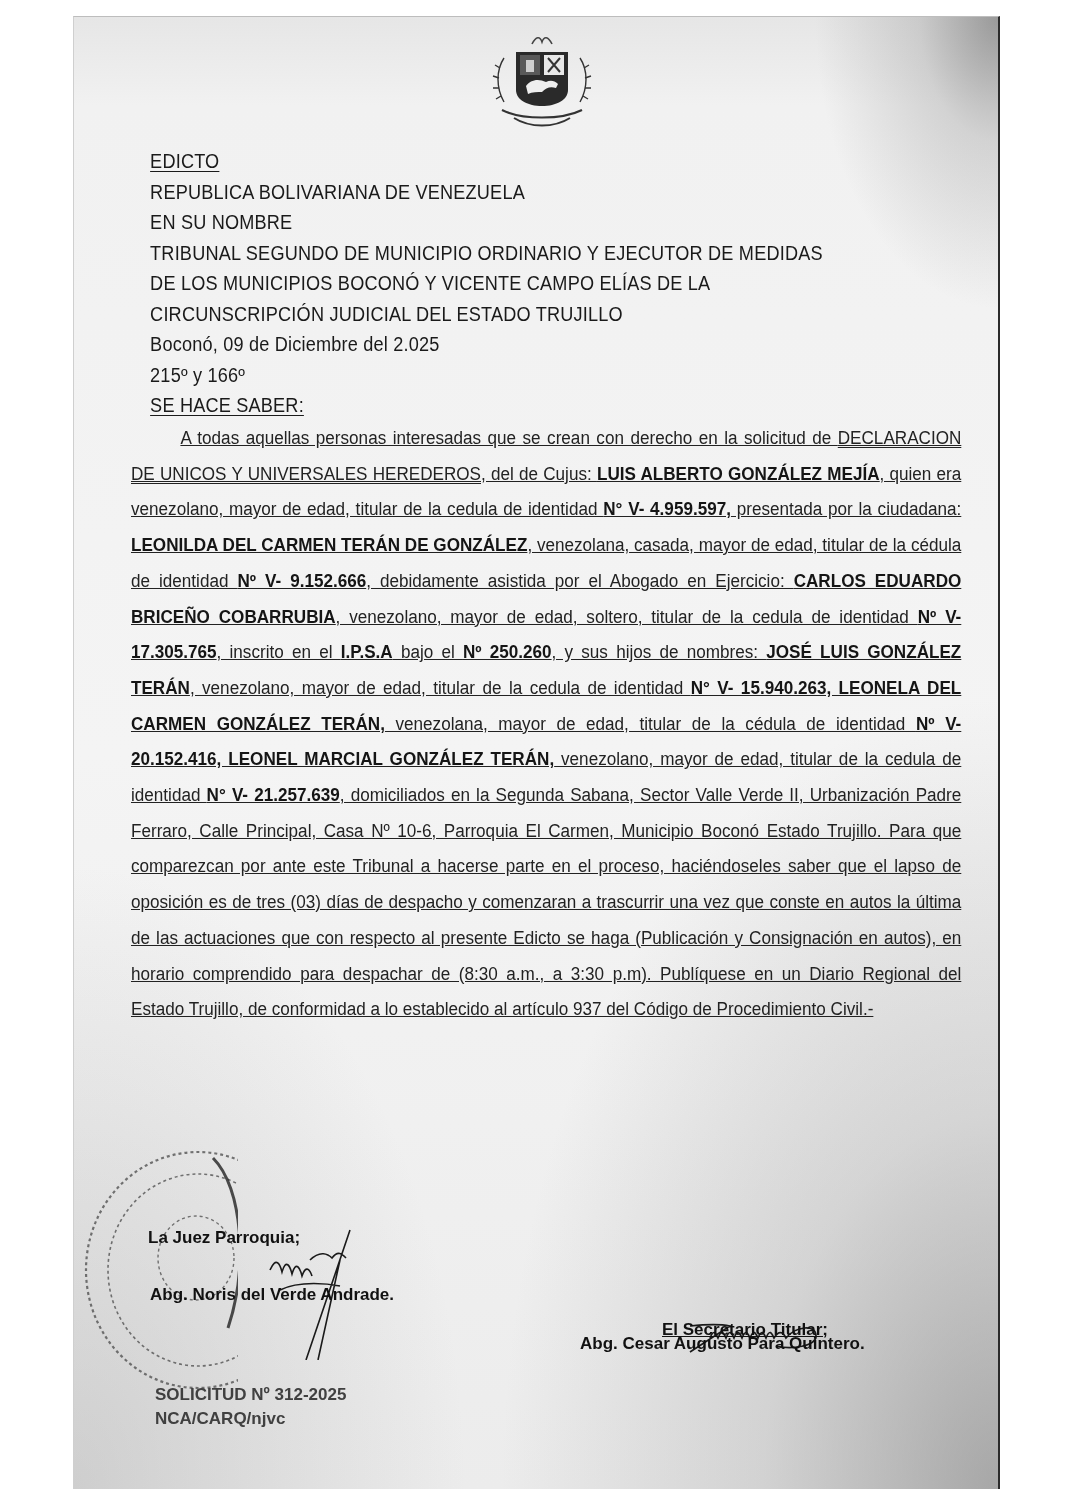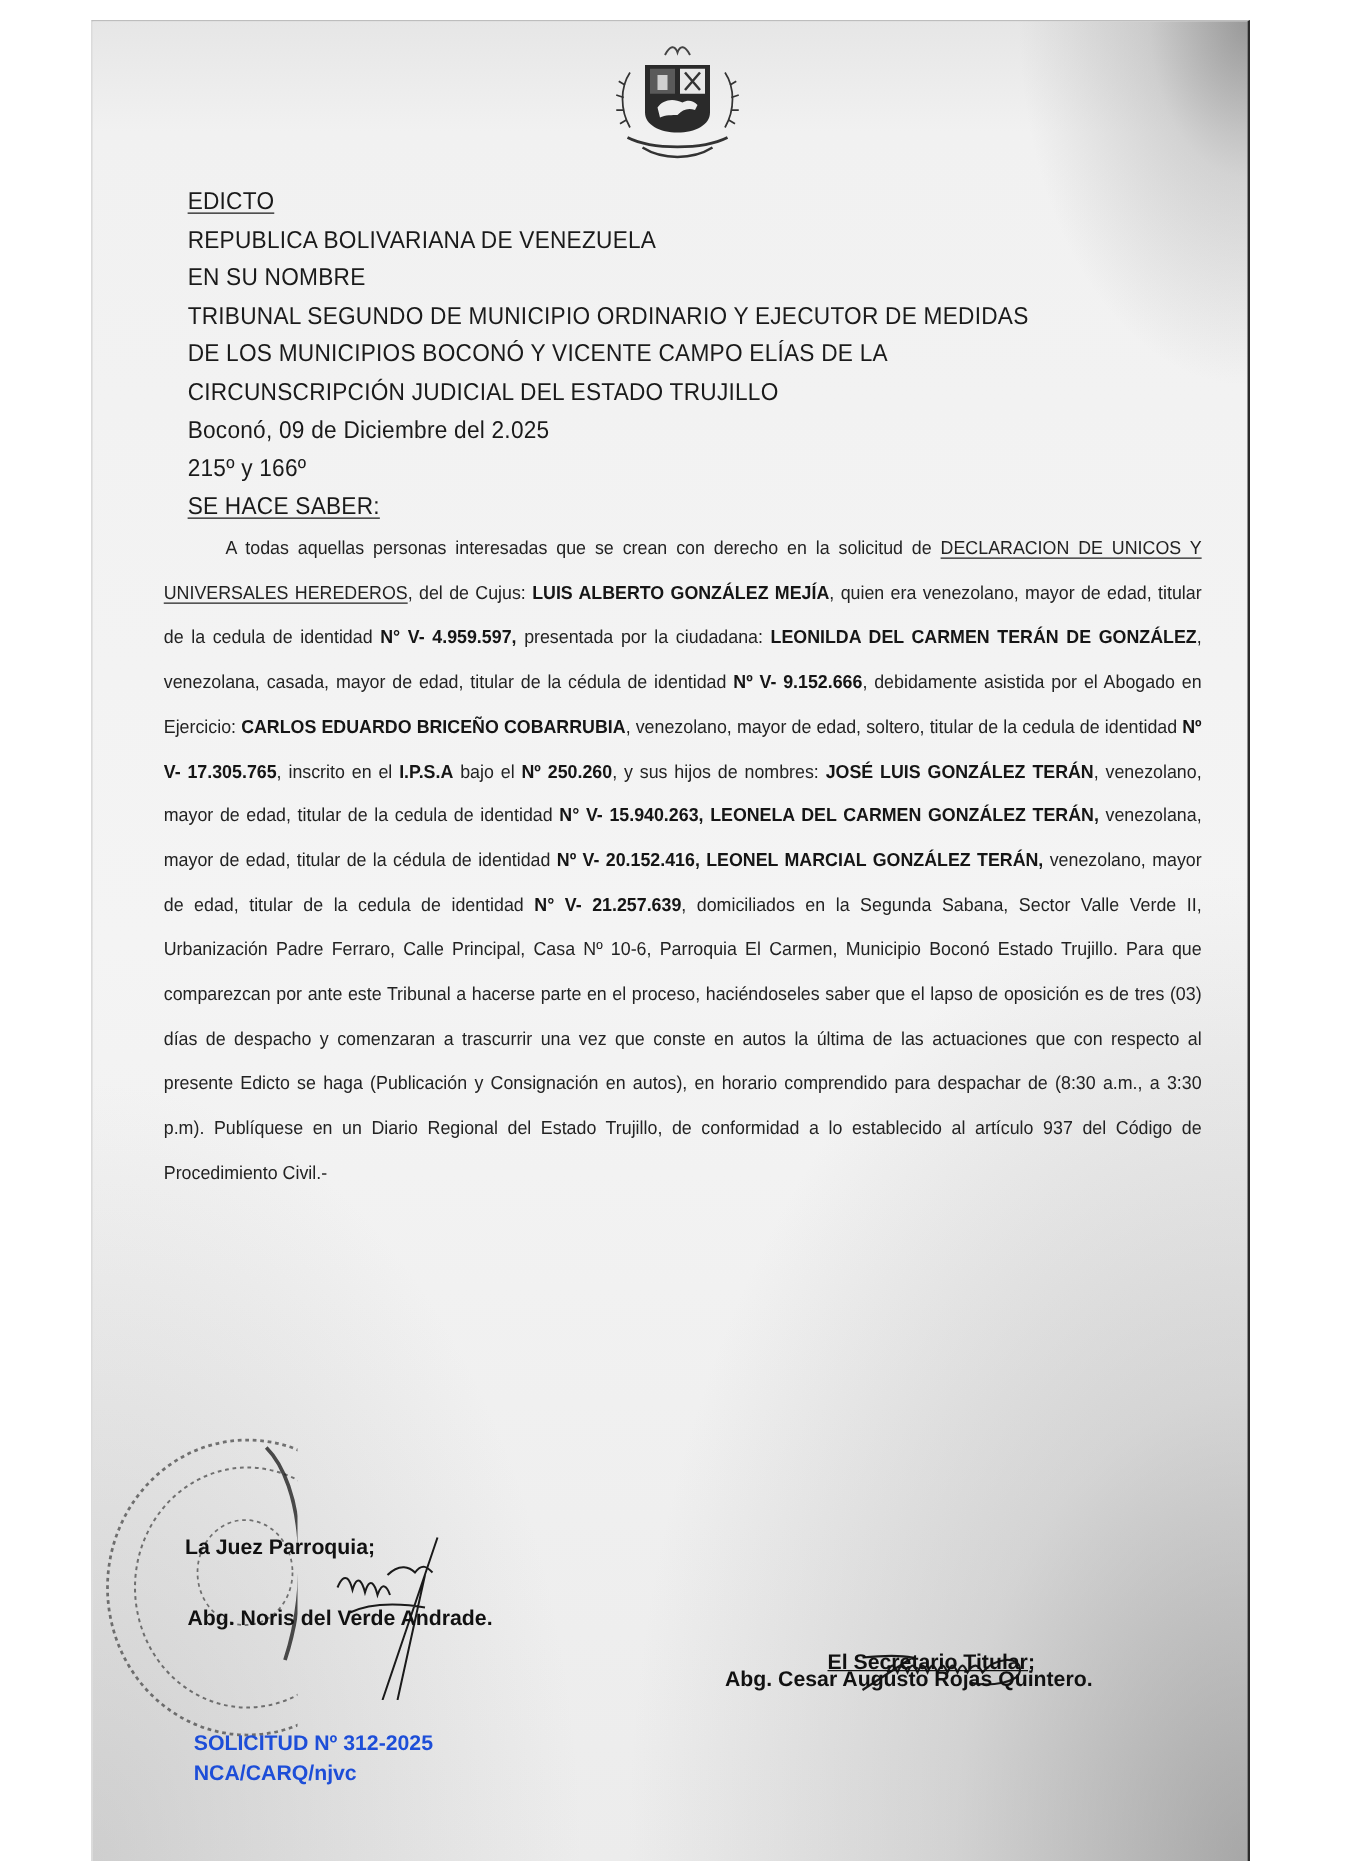--- a/index.html
+++ b/index.html
@@ -52,25 +52,26 @@
       transform: scaleX(0.93);
       transform-origin: center;
       white-space: nowrap;
     }
     .header .u { text-decoration: underline; text-underline-offset: 3px; }
     .body-text {
       position: absolute;
       left: 131px;
       top: 421px;
       width: 830px;
-      font-size: 15px;
+      font-size: 18px;
       line-height: 35.7px;
       text-align: justify;
       text-align-last: auto;
       color: #222;
+      text-decoration: underline;
     }
     .body-text .p {
       transform: scaleX(0.95);
       transform-origin: left top;
       width: 874px;
     }
     .body-text b { color: #151515; font-weight: bold; }
     .body-text .u { text-decoration: underline; text-underline-offset: 3px; font-weight: normal; }
     .indent { display: inline-block; width: 52px; }
 
@@ -96,21 +97,21 @@
     .sig-right .title { position: absolute; left: 82px; top: 16px; white-space: nowrap; text-decoration: underline; }
     .sig-right .name { position: absolute; left: 0; top: 30px; white-space: nowrap; }
 
     .refs {
       position: absolute;
       left: 155px;
       top: 1383px;
       font-size: 17px;
       font-weight: bold;
       line-height: 24px;
-      color: #1d4ed8;
+      color: #404040;
     }
 
     .seal {
       position: absolute;
       left: 78px;
       top: 1148px;
       width: 160px;
       height: 245px;
       pointer-events: none;
     }
@@ -171,19 +172,19 @@
   <path d="M20 8 c20 -2 30 -2 40 0 l-40 26 M40 20 c4 -10 6 -4 8 0 c4 -10 6 -4 8 0 c4 -10 6 -4 8 0 c4 -10 6 -4 8 0 c4 -10 6 -4 8 0 c4 -10 6 -4 8 0 c4 -10 6 -4 8 0 c4 -10 6 -4 8 0 c6 -10 10 -4 12 0 c10 -12 30 -14 30 -2 c0 10 -24 14 -40 10" fill="none" stroke="#1a1a1a" stroke-width="1.7"></path>
 </svg>
 
 <div class="sig-left">
   <div class="title">La Juez Parroquia;</div>
   <div class="name">Abg. Noris del Verde Andrade.</div>
 </div>
 
 <div class="sig-right">
   <div class="title">El Secretario Titular;</div>
-  <div class="name">Abg. Cesar Augusto Rojas Quintero.</div>
+  <div class="name">Abg. Cesar Augusto Para Quintero.</div>
 </div>
 
 <div class="refs">
   <div>SOLICITUD Nº 312-2025</div>
   <div>NCA/CARQ/njvc</div>
 </div>
 
 </body></html>

